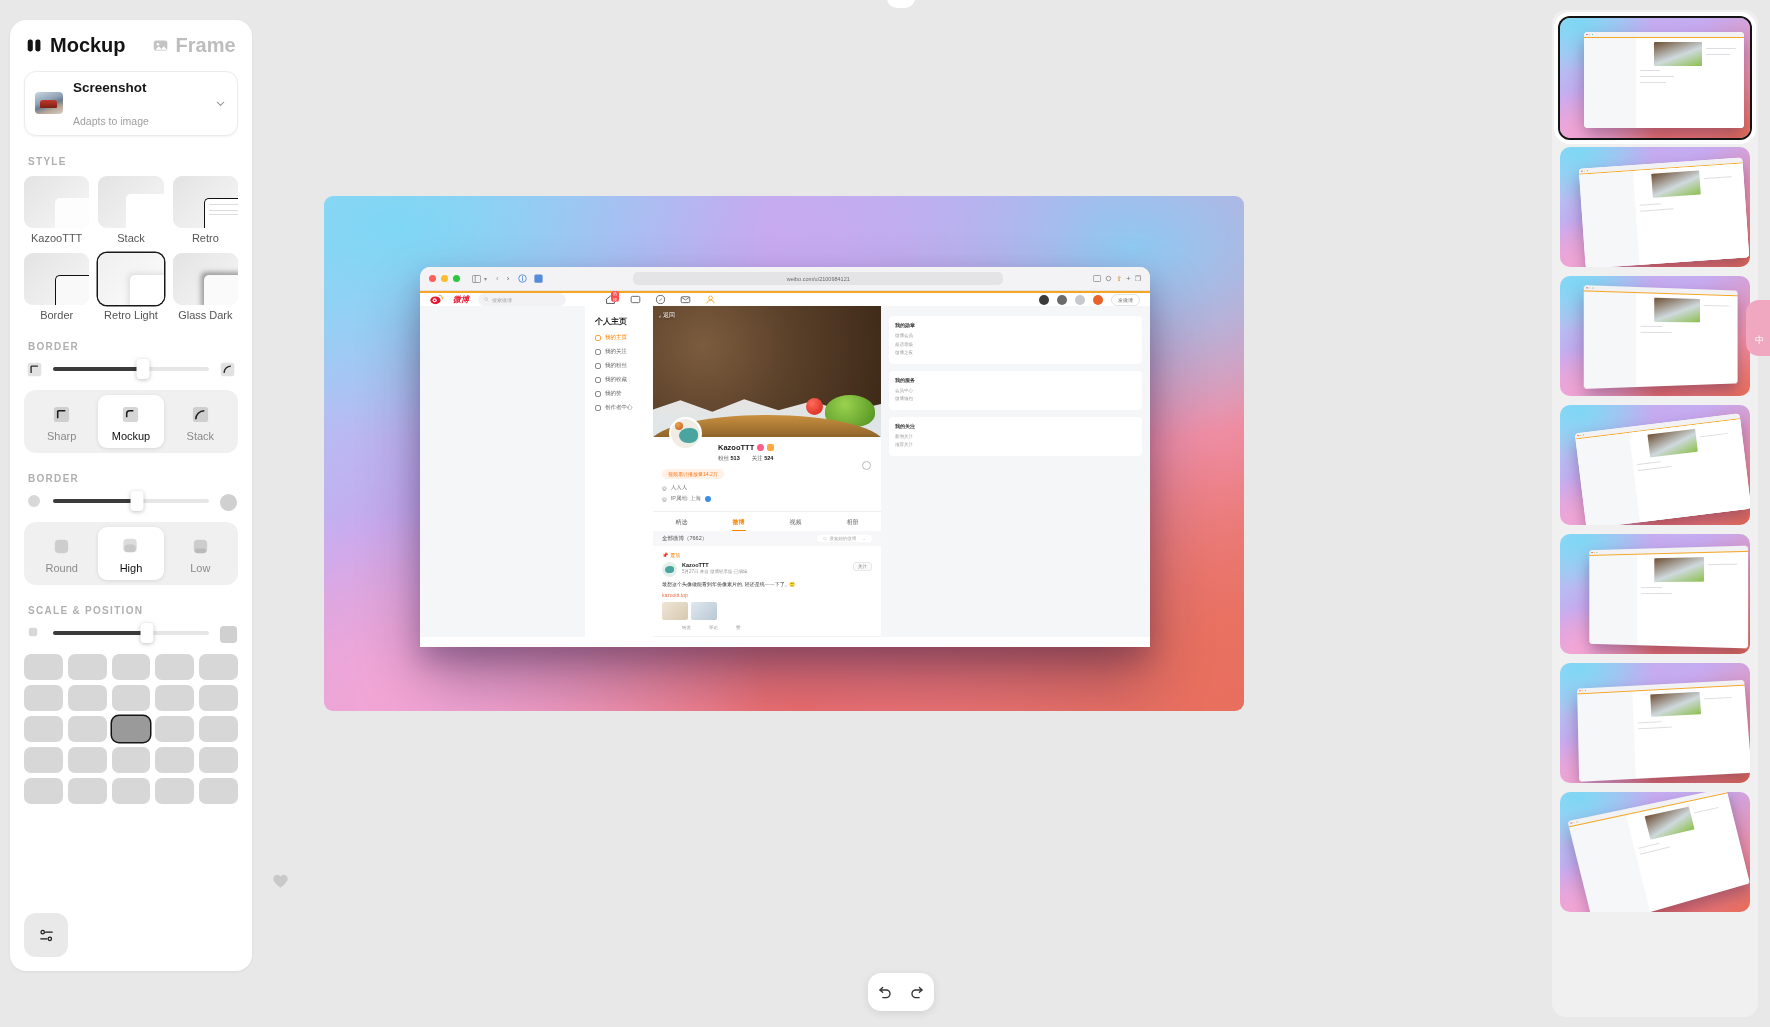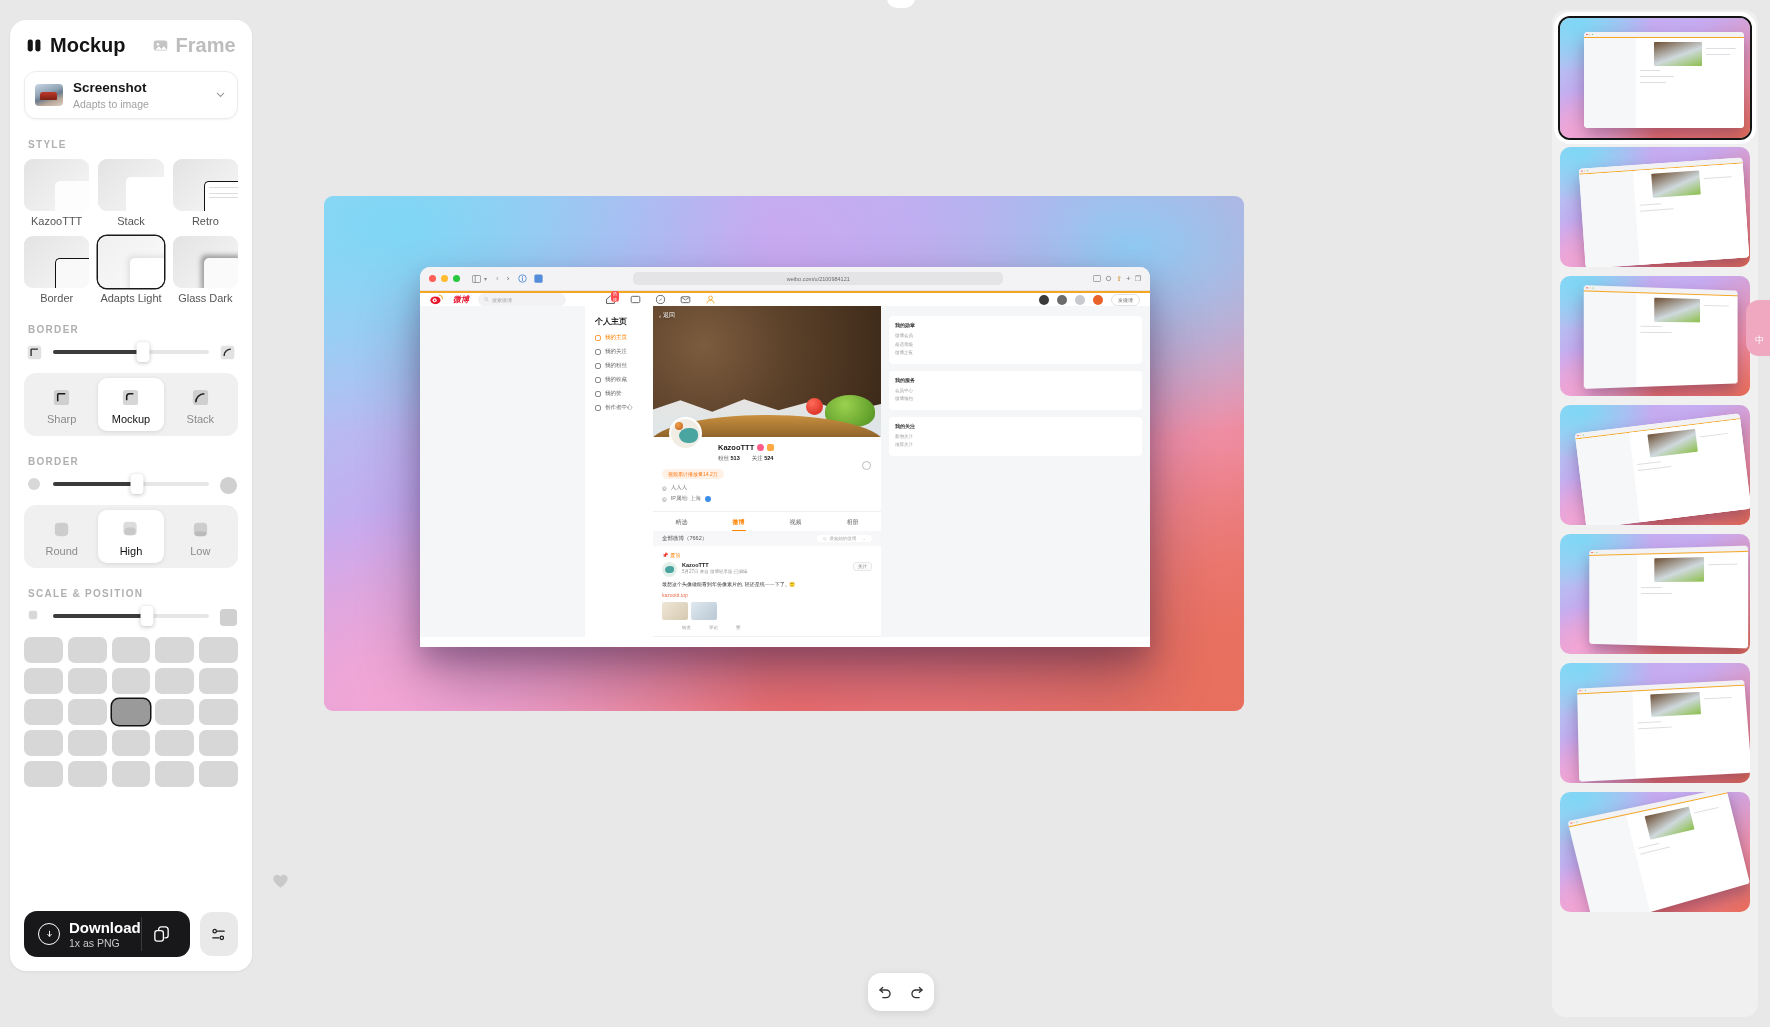--- a/index.html
+++ b/index.html
@@ -57,21 +57,21 @@
   .preset-thumb {
     width: 28px; height: 22px; border-radius: 4px; margin-right: 10px; flex: 0 0 auto;
     background: linear-gradient(160deg,#c9d6e3 0%,#8fa3b5 40%,#6b7c8c 55%,#b9a89a 75%,#d8cfc4 100%);
     position: relative; overflow: hidden;
   }
   .preset-thumb:after {
     content:""; position:absolute; left:5px; top:8px; width:17px; height:8px;
     background: linear-gradient(180deg,#c0392b,#7b1f14); border-radius: 3px 3px 1px 1px;
   }
   .preset-title { font-size: 13.5px; font-weight: bold; color: #161616; line-height: 1.25; }
-  .preset-sub { font-size: 10.5px; color: #a0a0a0; margin-top: 1px; }
+  .preset-sub { font-size: 10.5px; color: #a0a0a0; margin-top: 18px; }
   .preset-chev { margin-left: auto; color: #999; font-size: 12px; }
 
   .section { padding: 0 14px; }
   .section-title {
     font-size: 10px; letter-spacing: 1.3px; color: #b0b0b0; font-weight: bold;
     margin: 20px 0 9px 4px;
   }
   .style-grid { display: grid; grid-template-columns: repeat(3,1fr); gap: 9px 9px; }
   .style-cell { cursor: pointer; }
   .style-swatch {
@@ -430,21 +430,21 @@
               <div class="sw-inner" style="border-top:1.6px solid #111;border-left:1.6px solid #111;background:#f9f9f9;"></div>
             </div>
             <div class="style-caption">Border</div>
           </div>
 
           <div class="style-cell selected">
             <div class="style-swatch" style="background:#fff;">
                 <div class="sw-bg-grad" style="background:linear-gradient(135deg,#efefef,#fcfcfc)"></div>
               <div class="sw-inner" style="background:#fff;box-shadow:-2px -2px 6px rgba(0,0,0,.10);"></div>
             </div>
-            <div class="style-caption">Adapts Light</div>
+            <div class="style-caption">Retro Light</div>
           </div>
 
           <div class="style-cell">
             <div class="style-swatch">
                 <div class="sw-bg-grad"></div>
               <div class="sw-inner" style="background:#fafafa;box-shadow:-3px -3px 5px rgba(0,0,0,.35);"></div>
             </div>
             <div class="style-caption">Glass Dark</div>
           </div>
         </div>
@@ -590,38 +590,20 @@
           <div class="pos-cell"></div>
           <div class="pos-cell"></div>
           <div class="pos-cell"></div>
           <div class="pos-cell"></div>
           <div class="pos-cell"></div>
           <div class="pos-cell"></div>
         </div>
       </div>
 
       <div class="bottom-bar">
-        <div class="download-btn">
-          <div class="dl-circle">
-            <svg width="11" height="11" viewBox="0 0 20 20">
-                <path d="M10 4v9m0 0l-3.4-3.4M10 13l3.4-3.4" stroke="#fff" stroke-width="1.7" fill="none" stroke-linecap="round" stroke-linejoin="round"></path>
-              </svg>
-          </div>
-          <div>
-            <div class="dl-main">Download</div>
-            <div class="dl-sub">1x as PNG</div>
-          </div>
-          <div class="dl-sep"></div>
-          <div class="dl-copy">
-            <svg width="19" height="19" viewBox="0 0 20 20">
-              <rect x="3" y="6" width="9" height="11" rx="2.5" stroke="#fff" stroke-width="1.4" fill="none"></rect>
-              <path d="M7 6V4.5A2.5 2.5 0 019.5 2H14a3 3 0 013 3v6a2.5 2.5 0 01-2.5 2.5H13" stroke="#fff" stroke-width="1.4" fill="none"></path>
-            </svg>
-          </div>
-        </div>
         <div class="opts-btn">
           <span>
             <svg width="19" height="19" viewBox="0 0 20 20">
               <circle cx="6" cy="6.5" r="1.8" stroke="#1a1a1a" stroke-width="1.3" fill="none"></circle>
               <path d="M9 6.5h7" stroke="#1a1a1a" stroke-width="1.3" stroke-linecap="round"></path>
               <circle cx="13.5" cy="13.5" r="1.8" stroke="#1a1a1a" stroke-width="1.3" fill="none"></circle>
               <path d="M4 13.5h6.5" stroke="#1a1a1a" stroke-width="1.3" stroke-linecap="round"></path>
             </svg>
           </span>
         </div>

